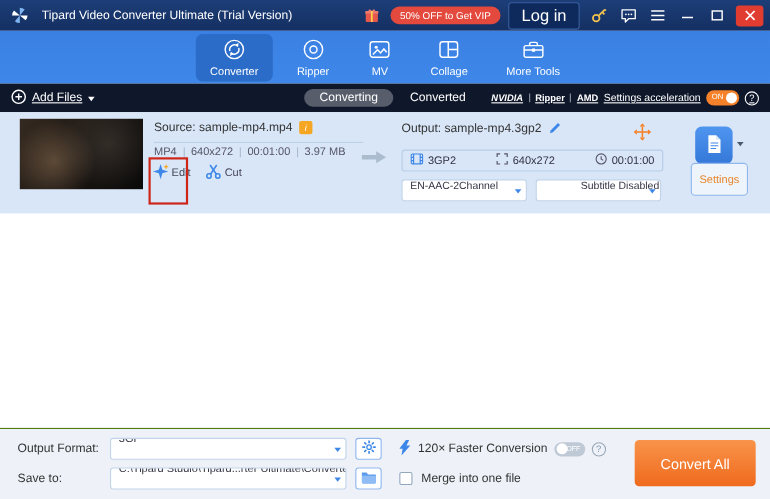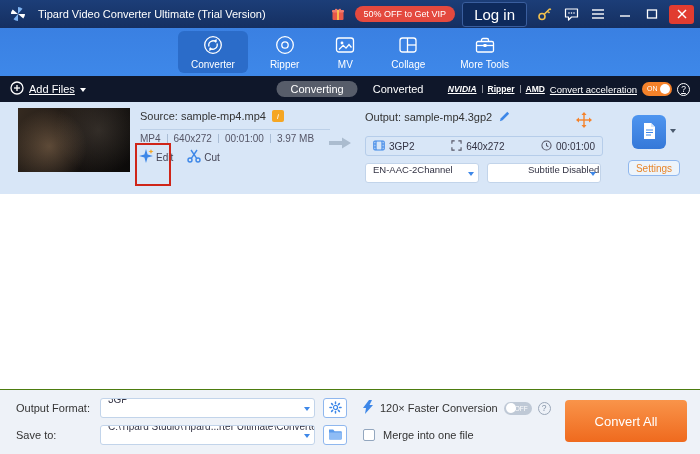--- a/index.html
+++ b/index.html
@@ -58,21 +58,21 @@
   .pencil { cursor:pointer; display:flex; }
   .move-ic { position:absolute; left:576px; top:10px; cursor:pointer; }
   .fmt-box { position:absolute; left:365px; top:34px; width:238px; height:20px; border:1px solid #B6CDEA; border-radius:3px; display:flex; align-items:center; justify-content:space-between; padding:0 7px; font-size:10px; color:#334; }
   .fmt-seg { display:flex; align-items:center; gap:4px; }
   .dd { position:absolute; height:20px; background:#fff; border:1px solid #C2D4EA; border-radius:3px; display:flex; padding:0 16px 0 7px; font-size:9.5px; color:#334; cursor:pointer; white-space:nowrap; overflow:hidden; }
   .chev { position:absolute; right:4px; top:8px; width:0; height:0; border:3.5px solid transparent; border-top:4.5px solid #3D87E8; }
   .dd-audio { left:365px; top:61px; width:114px; }
   .dd-sub { left:487px; top:61px; width:114px;padding-left:40px; }
   .profile-btn { position:absolute; left:632px; top:13px; width:34px; height:34px; border-radius:6px; background:linear-gradient(#4E95F0,#3578D8); display:flex; align-items:center; justify-content:center; cursor:pointer; }
   .profile-caret { position:absolute; left:670px; top:27px; width:0; height:0; border:3.5px solid transparent; border-top:4.5px solid #4A5A6E; cursor:pointer; }
-  .settings-btn { position:absolute; left:628px; top:58px; width:52px; height:16px; border:1px solid #8FB7EE; border-radius:4px; background:rgba(255,255,255,.55); color:#E8862B; font-size:10px; display:flex; align-items:center; justify-content:center; cursor:pointer; }
+  .settings-btn { position:absolute; left:628px; top:46px; width:52px; height:30px; border:1px solid #8FB7EE; border-radius:4px; background:rgba(255,255,255,.55); color:#E8862B; font-size:10px; display:flex; align-items:center; justify-content:center; cursor:pointer; }
 
   
   .annotation { position:absolute; left:135px; top:143px; width:36px; height:43px; border:2px solid #CF2519; z-index:40; pointer-events:none; }
 
   
   .main { height:195px; background:#fff; }
 
   
   .bottom { height:65px; background:#EEF2F8; border-top:1px solid #4d7c0f; position:relative; font-size:11px; color:#333; }
   .brow { position:absolute; left:16px; display:flex; align-items:center; gap:8px; }
@@ -80,21 +80,21 @@
   .brow.r2 { top:35px; }
   .blbl { width:76px; }
   .bdd { position:relative; width:215px; height:20px; background:#fff; border:1px solid #C2D4EA; border-radius:3px; display:flex; align-items:center; padding:0 16px 17px 7px; font-size:10px; color:#334; cursor:pointer; white-space:nowrap; overflow:hidden; }
   .sq-btn { width:24px; height:20px; background:#fff; border:1px solid #8FB7EE; border-radius:3px; display:flex; align-items:center; justify-content:center; cursor:pointer; }
   .fastgrp { display:flex; align-items:center; gap:6px; margin-left:8px; }
   .toggle.off { background:#BFC9D6; width:28px; height:13px; }
   .toggle.off .knob { position:absolute; left:2px; top:1.5px; width:10px; height:10px; border-radius:50%; background:#fff; }
   .toggle.off .t-label { position:absolute; right:4px; top:3px; font-size:6.5px; color:#fff; }
   .help-g { width:13px; height:13px; border:1px solid #9AA7B8; border-radius:50%; font-size:8.5px; display:flex; align-items:center; justify-content:center; color:#8494A8; cursor:pointer; }
   .checkbox { width:12px; height:12px; background:#fff; border:1px solid #93A7BF; border-radius:2px; margin-left:8px; cursor:pointer; }
-  .convert-all { position:absolute; right:13px; top:10px; width:122px; height:42px; background:linear-gradient(#F9944A,#EF6A1E); border-radius:4px; color:#fff; font-size:13px; display:flex; align-items:center; justify-content:center; cursor:pointer; }
+  .convert-all { position:absolute; right:13px; top:10px; width:110px; height:42px; background:linear-gradient(#F9944A,#EF6A1E); border-radius:4px; color:#fff; font-size:13px; display:flex; align-items:center; justify-content:center; cursor:pointer; }
 </style>
 </head>
 <body>
 
 <div class="window">
 
   <div class="titlebar">
     <span class="tb-icon" style="cursor:default">
       <svg width="16" height="16" viewBox="0 0 16 16">
         <path d="M8 8 L8 1 A7 7 0 0 1 12.5 2.7 Z" fill="#7FB4F2"></path>
@@ -224,21 +224,21 @@
     <div class="centertabs">
       <span class="pill">Converting</span>
       <span class="ct-plain">Converted</span>
     </div>
     <div class="hwaccel">
       <span class="brand nv">NVIDIA</span>
       <span class="vbar"></span>
       <span class="brand">Ripper</span>
       <span class="vbar"></span>
       <span class="brand">AMD</span>
-      <span class="hw-lbl">Convert acceleration</span>
+      <span class="hw-lbl">Settings acceleration</span>
       <span class="toggle on">
         <span class="t-label">ON</span>
         <span class="knob"></span>
       </span>
       <span class="help-w">?</span>
     </div>
   </div>
 
   <div class="filerow">
     <div class="thumb"></div>

